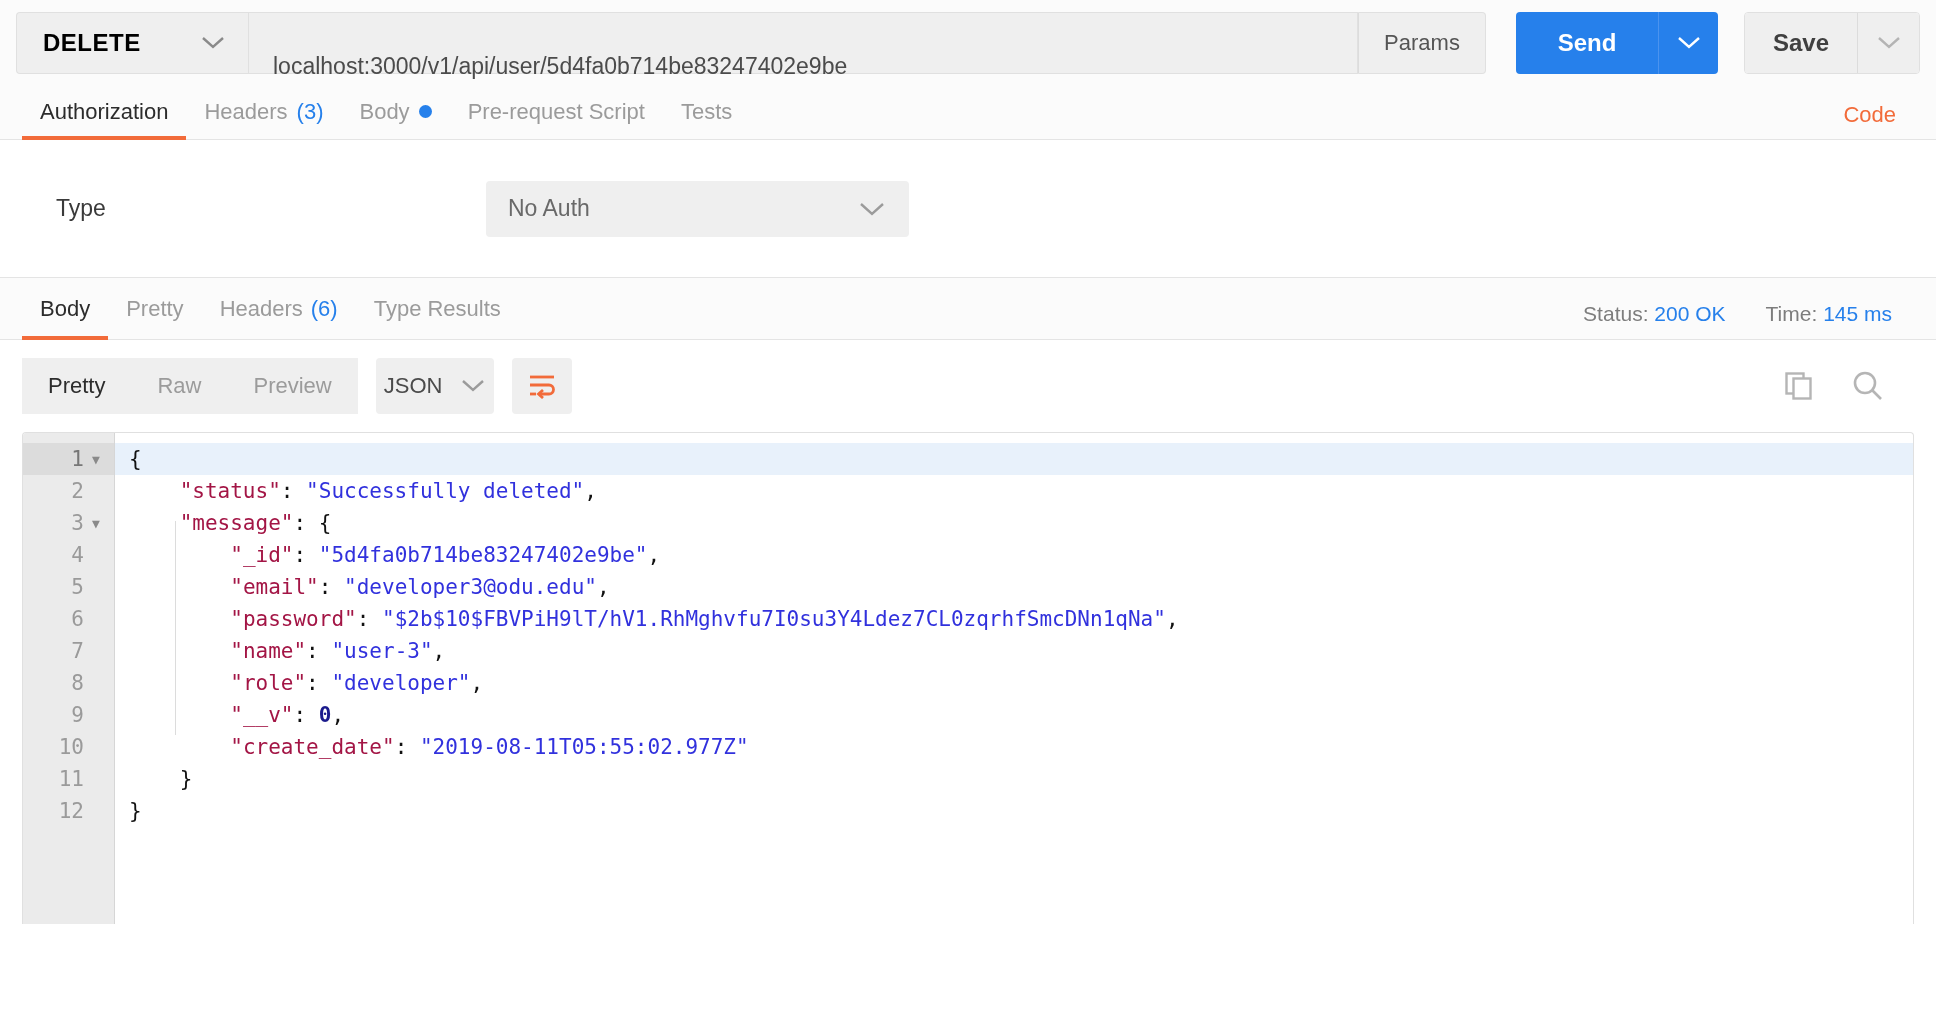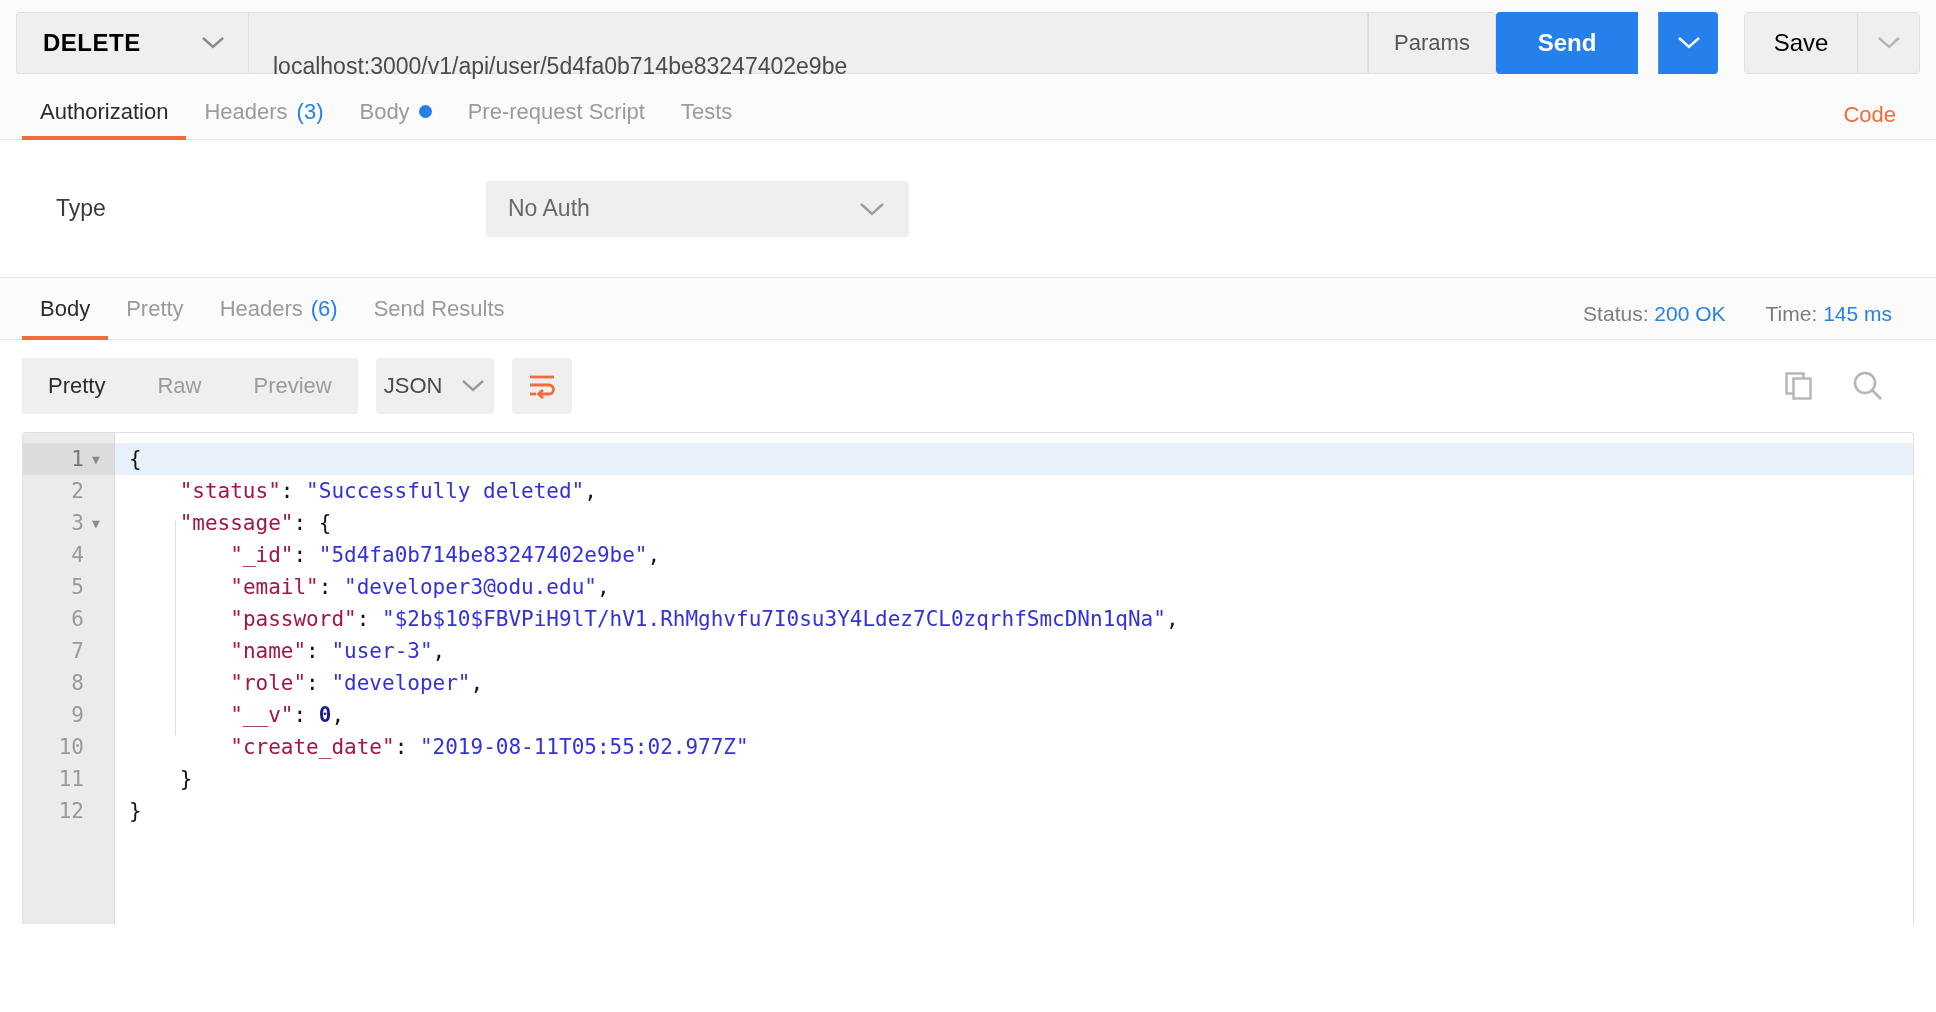--- a/index.html
+++ b/index.html
@@ -56,23 +56,23 @@
     width: 128px;
     background: #efefef;
     border: 1px solid #e0e0e0;
     border-left: 1px solid #dcdcdc;
     border-radius: 0 4px 4px 0;
   }
   .params-label { font-size: 22px; color: #555; }
 
   .send-group {
     display: flex;
+    margin-left: 30px;
     border-radius: 4px;
     overflow: hidden;
-    gap: 20px;
   }
   .send-btn {
     display: flex; align-items: center; justify-content: center;
     width: 142px;
     background: #2680eb;
     color: #fff;
     font-size: 24px;
     font-weight: bold;
   }
   .send-caret {
@@ -85,23 +85,23 @@
     display: flex;
     margin-left: 26px;
     border-radius: 4px;
     overflow: hidden;
     border: 1px solid #e0e0e0;
   }
   .save-btn {
     display: flex; align-items: center; justify-content: center;
     width: 112px;
     background: #efefef;
-    color: #000000;
+    color: #404040;
     font-size: 24px;
-    font-weight: normal;
+    font-weight: bold;
   }
   .save-caret {
     display: flex; align-items: center; justify-content: center;
     width: 62px;
     background: #efefef;
     border-left: 1px solid #dcdcdc;
   }
 
   
   .req-tabs {
@@ -413,21 +413,21 @@
     <span>Body</span>
   </div>
   <div class="resp-tab">
     <span>Pretty</span>
   </div>
   <div class="resp-tab">
     <span>Headers</span>
     <span class="tab-count">(6)</span>
   </div>
   <div class="resp-tab">
-    <span>Send Results</span>
+    <span>Type Results</span>
   </div>
   <div class="resp-meta">
     <div>
       <span>Status:</span>
       <span class="meta-val">200 OK</span>
     </div>
     <div>
       <span>Time:</span>
       <span class="meta-val">145 ms</span>
     </div>

